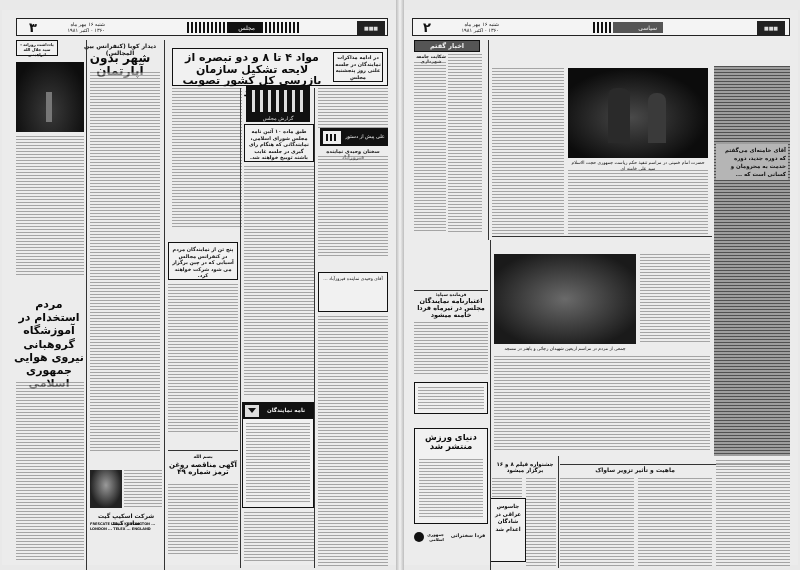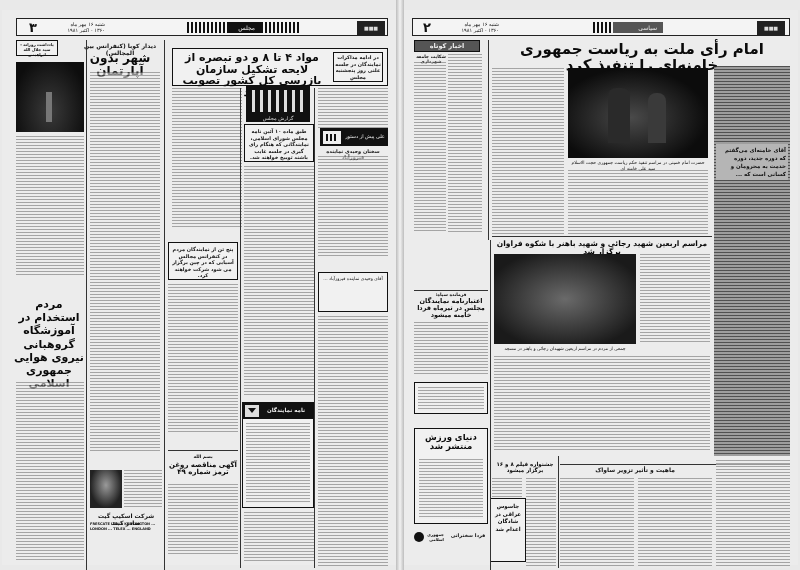--- a/index.html
+++ b/index.html
@@ -136,42 +136,40 @@
     <div class="hdrdate" style="left:36px;width:50px;">
       <div>شنبه ۱۶ مهر ماه</div>
       <div>۱۳۶۰ - اکتبر ۱۹۸۱</div>
     </div>
     <div class="stripes" style="left:180px;width:20px;"></div>
     <div class="section-tag" style="left:200px;width:50px;background:#555;">سیاسی</div>
     <div class="logo" style="left:344px;">■■■</div>
   </div>
 
   <div class="box" style="left:10px;top:30px;width:66px;height:12px;background:#555;">
-    <div class="abs" style="left:0;top:1px;width:64px;font-size:6.5px;color:#eee;text-align:center;font-weight:bold;">اخبار کوتاه</div>
+    <div class="abs" style="left:0;top:1px;width:64px;font-size:6.5px;color:#eee;text-align:center;font-weight:bold;">اخبار گفتم</div>
   </div>
   <div class="small-head" style="left:10px;top:44px;width:34px;font-size:4.5px;">شکایت جامعه شهرداری</div>
   <div class="col" style="left:10px;top:52px;width:32px;height:170px;"></div>
   <div class="col" style="left:44px;top:44px;width:34px;height:180px;"></div>
   <div class="vrule" style="left:84px;top:30px;height:200px;"></div>
 
-  <div class="headline" style="left:88px;top:32px;width:300px;font-size:15px;">امام رأی ملت به ریاست جمهوری خامنه‌ای را تنفیذ کرد</div>
 
   <div class="photo" style="left:164px;top:58px;width:140px;height:90px;background:radial-gradient(ellipse at 45% 55%,#4a4a4a,#0c0c0c 70%);">
     <div class="abs" style="left:40px;top:20px;width:22px;height:55px;background:#2a2a2a;border-radius:8px 8px 0 0;"></div>
     <div class="abs" style="left:80px;top:25px;width:18px;height:50px;background:#3a3a3a;border-radius:8px 8px 0 0;"></div>
   </div>
   <div class="caption" style="left:164px;top:150px;width:140px;">حضرت امام خمینی در مراسم تنفیذ حکم ریاست جمهوری حجت الاسلام سید علی خامنه ای</div>
   <div class="col" style="left:88px;top:58px;width:72px;height:170px;"></div>
   <div class="col" style="left:164px;top:160px;width:140px;height:64px;"></div>
 
   <div class="abs" style="left:310px;top:56px;width:76px;height:390px;background:repeating-linear-gradient(180deg,#2a2a2a 0 1px,#8a8a8a 1px 3px);opacity:.8;"></div>
   <div class="abs" style="left:312px;top:134px;width:72px;font-size:5.5px;font-weight:bold;line-height:8px;color:#111;background:#b5b5b5;padding:2px;">آقای خامنه‌ای می‌گفتم که دوره جدید، دوره خدمت به محرومان و کسانی است که ...</div>
 
   <div class="hrule" style="left:88px;top:226px;width:220px;"></div>
-  <div class="headline" style="left:90px;top:230px;width:216px;font-size:7.5px;">مراسم اربعین شهید رجائی و شهید باهنر با شکوه فراوان برگزار شد</div>
   <div class="photo" style="left:90px;top:244px;width:142px;height:90px;background:radial-gradient(ellipse at 50% 50%,#6a6a6a,#1a1a1a 80%);"></div>
   <div class="caption" style="left:90px;top:336px;width:142px;">جمعی از مردم در مراسم اربعین شهیدان رجائی و باهنر در مسجد</div>
   <div class="col" style="left:236px;top:244px;width:70px;height:90px;"></div>
   <div class="col" style="left:90px;top:346px;width:216px;height:96px;"></div>
 
   <div class="hrule" style="left:10px;top:280px;width:74px;"></div>
   <div class="small-head" style="left:10px;top:282px;width:74px;font-size:4.5px;">فرمانده سپاه:</div>
   <div class="headline" style="left:10px;top:288px;width:74px;font-size:6.5px;">اعتبارنامه نمایندگان مجلس در تیرماه فردا خامنه میشود</div>
   <div class="col" style="left:10px;top:312px;width:74px;height:52px;"></div>
   <div class="box" style="left:10px;top:372px;width:74px;height:32px;">

